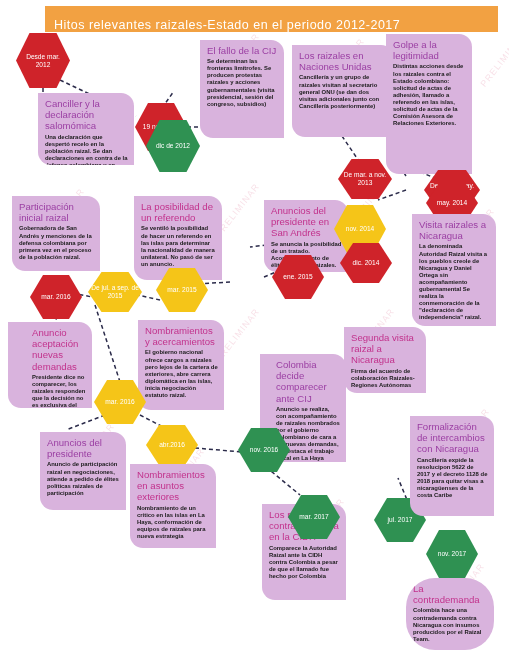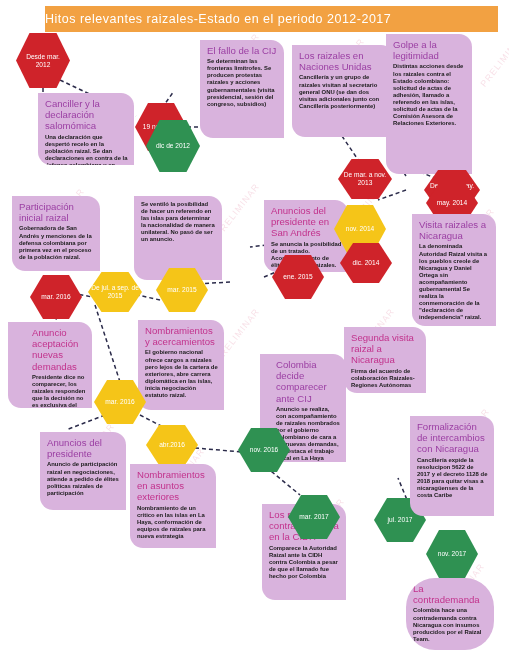--- a/index.html
+++ b/index.html
@@ -16,21 +16,22 @@
     background: #ffffff;
   }
 
   
   .title-banner {
     position: absolute;
     left: 45px; top: 6px;
     width: 453px; height: 26px;
     background: #f2a142;
     display: flex;
-    align-items: center;
+    align-items: flex-end;
+    padding-left: 9px;
   }
   .title-banner .title-text {
     color: #ffffff;
     font-size: 12.5px;
     letter-spacing: 0.5px;
     white-space: nowrap;
   }
 
   
   .card {
@@ -191,20 +192,21 @@
   <div class="hex red" style="left:424px; top:170px; width:56px; height:40px;">
     <span class="hex-label">De mar. a may. 2014</span>
   </div>
 
   <div class="card lilac" style="left:12px; top:196px; width:88px; height:75px;">
     <span class="c-title">Participación inicial raizal</span>
     <span class="c-body">Gobernadora de San Andrés y menciones de la defensa colombiana por primera vez en el proceso de la población raizal.</span>
   </div>
 
   <div class="card lilac mag" style="left:134px; top:196px; width:88px; height:84px;">
+    <span class="c-title">La posibilidad de un referendo</span>
     <span class="c-body">Se ventiló la posibilidad de hacer un referendo en las islas para determinar la nacionalidad de manera unilateral. No pasó de ser un anuncio.</span>
   </div>
 
   <div class="card lilac mag" style="left:264px; top:200px; width:84px; height:72px;">
     <span class="c-title">Anuncios del presidente en San Andrés</span>
     <span class="c-body">Se anuncia la posibilidad de un tratado. Acompañamiento de élites políticas raizales.</span>
   </div>
 
   <div class="hex yellow" style="left:334px; top:205px; width:52px; height:48px;">
     <span class="hex-label">nov. 2014</span>

